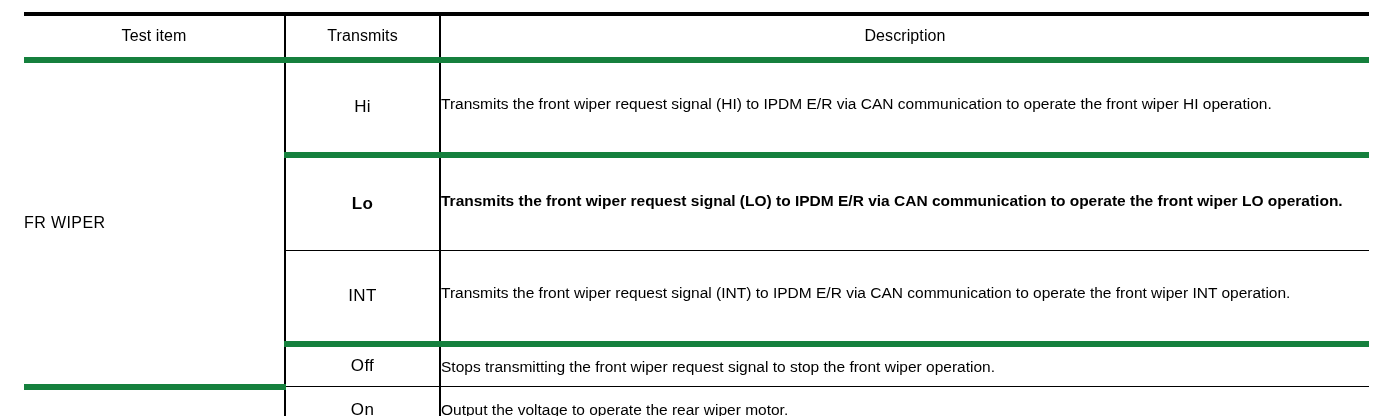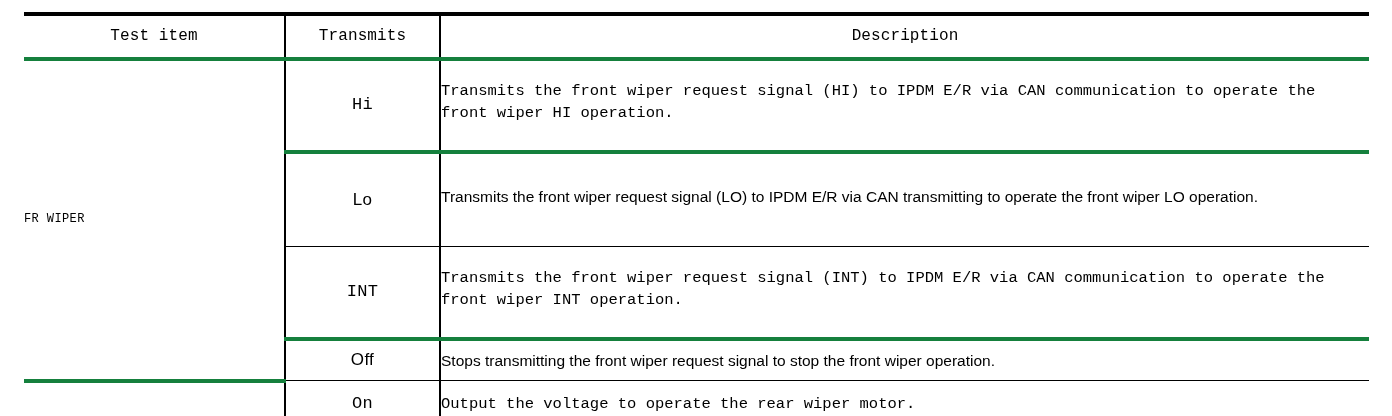--- a/index.html
+++ b/index.html
@@ -38,21 +38,21 @@
     line-height: 1.30;
   }
 
   table.spec-table col.col-test { width: 261px; }
   table.spec-table col.col-op   { width: 155px; }
   table.spec-table col.col-desc { width: 929px; }
 
   
   .bt-thick { border-top: 4px solid #000; }
   .bb-thick { border-bottom: 4px solid #000; }
-  .bb-med   { border-bottom: 4px solid #15803d; font-family: Liberation Mono, monospace; }
+  .bb-med   { border-bottom: 6px solid #15803d; }
   .bb-thin  { border-bottom: 1px solid #000; }
   .bl-med   { border-left: 2px solid #000; }
 
   table.spec-table th,
   table.spec-table td {
     padding: 0;
     vertical-align: middle;
     background: #ffffff;
   }
 
@@ -62,41 +62,41 @@
     font-weight: normal;
     text-align: center;
     font-size: 16px;
     letter-spacing: .1px;
   }
 
   
   td.test-item {
     text-align: left;
     padding-left: 26px;
-    font-size: 12px;
+    font-size: 16px;
     letter-spacing: .4px;
   }
 
   
   td.op {
     text-align: center;
     font-size: 17px;
     letter-spacing: .3px;
   }
 
   
   td.desc {
     text-align: left;
     padding: 6px 10px 6px 12px;
     font-size: 15.5px;
     line-height: 1.42;
   }
 
   tr.r-hi  td { height: 72px; }
-  tr.r-lo  td { height: 75px; }
+  tr.r-lo  td { height: 75px; font-weight: bold; }
   tr.r-int td { height: 73px; }
   tr.r-off td { height: 39px; }
   tr.r-on  td { height: 46px; }
   tr.r-off2 td { height: 41px; }
 
   td.desc.two-line { padding-top: 5px; padding-bottom: 12px; vertical-align: middle; }
 </style>
 </head>
 <body>
 
@@ -120,21 +120,21 @@
       <tbody>
 
         <tr class="r-hi">
           <td class="test-item bb-med" rowspan="4">FR WIPER</td>
           <td class="op bl-med bb-med">Hi</td>
           <td class="desc two-line bl-med bb-med">Transmits the front wiper request signal (HI) to IPDM E/R via CAN communication to operate the front wiper HI operation.</td>
         </tr>
 
         <tr class="r-lo">
           <td class="op bl-med bb-thin">Lo</td>
-          <td class="desc two-line bl-med bb-thin">Transmits the front wiper request signal (LO) to IPDM E/R via CAN transmitting to operate the front wiper LO operation.</td>
+          <td class="desc two-line bl-med bb-thin">Transmits the front wiper request signal (LO) to IPDM E/R via CAN communication to operate the front wiper LO operation.</td>
         </tr>
 
         <tr class="r-int">
           <td class="op bl-med bb-med">INT</td>
           <td class="desc two-line bl-med bb-med">Transmits the front wiper request signal (INT) to IPDM E/R via CAN communication to operate the front wiper INT operation.</td>
         </tr>
 
         <tr class="r-off">
           <td class="op bl-med bb-thin">Off</td>
           <td class="desc bl-med bb-thin">Stops transmitting the front wiper request signal to stop the front wiper operation.</td>

